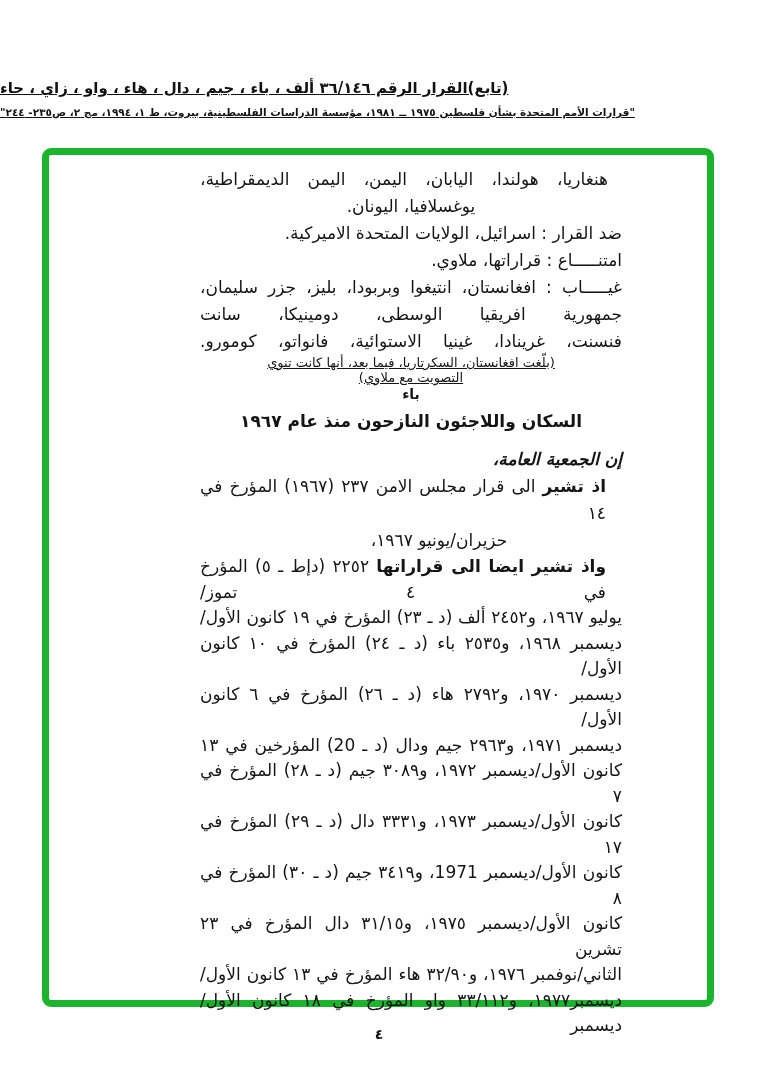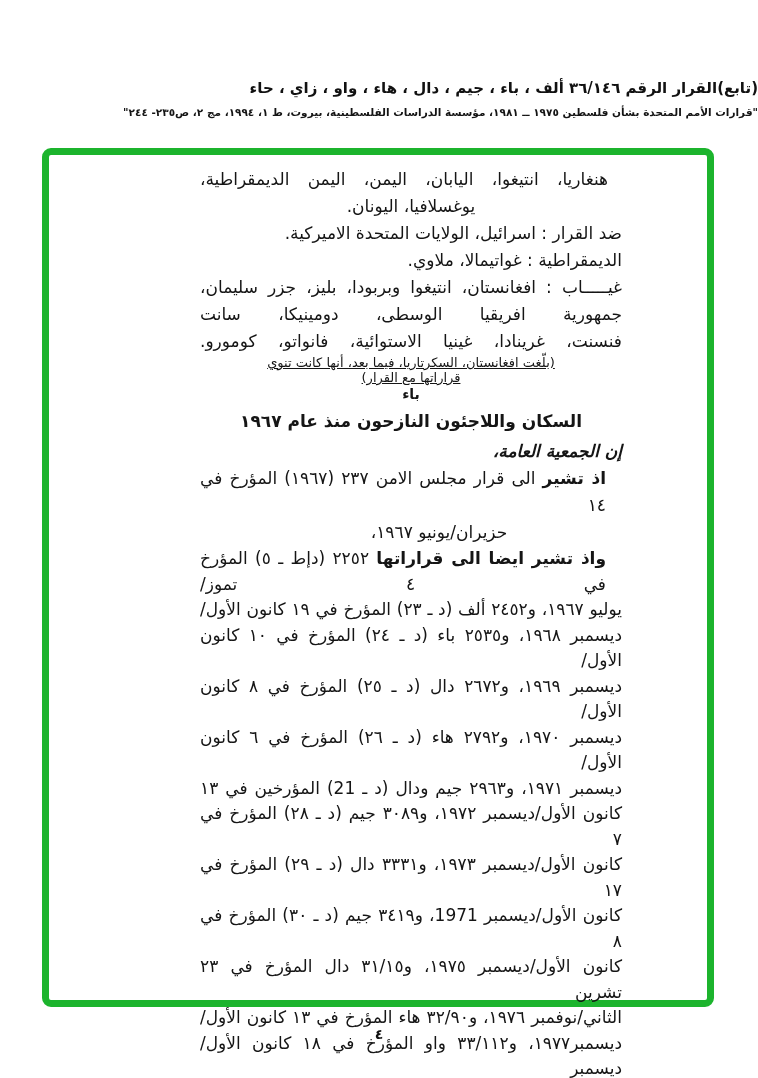--- a/index.html
+++ b/index.html
@@ -1,21 +1,21 @@
 <!DOCTYPE html>
 <html lang="ar"><head>
 <meta charset="utf-8">
 <style>
   html,body{margin:0;padding:0;}
   body{
     width:758px;height:1078px;position:relative;background:#ffffff;
     font-family:"DejaVu Sans", sans-serif;color:#111111;overflow:hidden;
   }
   
-  .header{position:absolute;top:78px;left:0;width:758px;text-align:right;direction:rtl;}
+  .header{position:absolute;top:78px;left:0;width:758px;text-align:left;direction:rtl;text-decoration:underline;}
   .header-line1{font-size:15px;font-weight:bold;letter-spacing:0.2px;line-height:20px;}
   .header-line2{font-size:10.5px;font-weight:bold;line-height:16px;margin-top:6px;color:#141414;}
   
   .green-box{
     position:absolute;left:42px;top:148px;width:658px;height:845px;
     border:7px solid #1cb42d;border-radius:9px;background:transparent;
   }
   
   .doc{
     position:absolute;left:200px;top:166px;width:422px;direction:rtl;
@@ -23,66 +23,65 @@
   }
   .ln{text-align:justify;text-align-last:justify;}
   .ln-first-indented{padding-left:0;padding-right:16px;} 
   .ln-inset{padding-right:14px;} 
   .ln-center{text-align:center;text-align-last:center;}
   .ln-center-left{text-align:center;text-align-last:center;padding-left:56px;}
   .ln-right{text-align:left;text-align-last:right;}
   .small{font-size:13px;line-height:15px;text-align:center;text-align-last:center;text-decoration:underline;}
   .marker{font-size:14px;font-weight:bold;line-height:18px;text-align:center;text-align-last:center;}
   .title{font-size:17px;font-weight:bold;text-align:right;text-align-last:center;margin-top:5px;line-height:26px;}
-  .intro{font-weight:bold;font-style:italic;text-align:center;text-align-last:right;margin-top:4px;}
+  .intro{font-weight:bold;font-style:italic;text-align:center;text-align-last:right;margin-top:12px;}
   .lead{font-weight:bold;margin-top:8px;}
   .res-list .ln{line-height:25.5px;}
   
   .page-num{position:absolute;left:0;top:1026px;width:758px;text-align:center;font-size:14px;font-weight:bold;}
 </style>
 </head>
 <body>
 
 <div class="header">
   <div class="header-line1">(تابع)القرار الرقم ٣٦/١٤٦ ألف ، باء ، جيم ، دال ، هاء ، واو ، زاي ، حاء</div>
   <div class="header-line2">"قرارات الأمم المتحدة بشأن فلسطين ١٩٧٥ ــ ١٩٨١، مؤسسة الدراسات الفلسطينية، بيروت، ط ١، ١٩٩٤، مج ٢، ص٢٣٥- ٢٤٤"</div>
 </div>
 
 <div class="green-box"></div>
 
 <div class="doc">
 
-  <div class="ln ln-inset">هنغاريا، انتيغوا، اليابان، اليمن، اليمن الديمقراطية،</div>
+  <div class="ln ln-inset">هنغاريا، هولندا، اليابان، اليمن، اليمن الديمقراطية،</div>
   <div class="ln-center">يوغسلافيا، اليونان.</div>
 
   <div class="ln-right">ضد القرار : اسرائيل، الولايات المتحدة الاميركية.</div>
-  <div class="ln-right">الديمقراطية : غواتيمالا، ملاوي.</div>
+  <div class="ln-right">امتنـــــاع : قراراتها، ملاوي.</div>
   <div class="ln">غيـــــاب : افغانستان، انتيغوا وبربودا، بليز، جزر سليمان،</div>
   <div class="ln">جمهورية افريقيا الوسطى، دومينيكا، سانت</div>
   <div class="ln">فنسنت، غرينادا، غينيا الاستوائية، فانواتو، كومورو.</div>
 
   <div class="small">(بلّغت افغانستان، السكرتاريا، فيما بعد، أنها كانت تنوي</div>
-  <div class="small">قراراتها مع القرار)</div>
+  <div class="small">التصويت مع ملاوي)</div>
 
   <div class="marker">باء</div>
 
   <div class="title">السكان واللاجئون النازحون منذ عام ١٩٦٧</div>
 
   <div class="intro">إن الجمعية العامة،</div>
 
   <div class="ln ln-first-indented"><span class="lead">اذ تشير</span><span> الى قرار مجلس الامن ٢٣٧ (١٩٦٧) المؤرخ في ١٤</span></div>
   <div class="ln-center-left">حزيران/يونيو ١٩٦٧،</div>
 
   <div class="res-list">
     <div class="ln ln-first-indented"><span class="lead">واذ تشير ايضا الى قراراتها</span><span> ٢٢٥٢ (دإط ـ ٥) المؤرخ في ٤ تموز/</span></div>
     <div class="ln">يوليو ١٩٦٧، و٢٤٥٢ ألف (د ـ ٢٣) المؤرخ في ١٩ كانون الأول/</div>
     <div class="ln">ديسمبر ١٩٦٨، و٢٥٣٥ باء (د ـ ٢٤) المؤرخ في ١٠ كانون الأول/</div>
-    <div class="ln">ديسمبر ١٩٦٩، و٢٦٧٢ دال (د ـ ٢٥) المؤرخ في ٨ كانون الأول/</div>
     <div class="ln">ديسمبر ١٩٧٠، و٢٧٩٢ هاء (د ـ ٢٦) المؤرخ في ٦ كانون الأول/</div>
-    <div class="ln">ديسمبر ١٩٧١، و٢٩٦٣ جيم ودال (د ـ 21) المؤرخين في ١٣</div>
+    <div class="ln">ديسمبر ١٩٧١، و٢٩٦٣ جيم ودال (د ـ 20) المؤرخين في ١٣</div>
     <div class="ln">كانون الأول/ديسمبر ١٩٧٢، و٣٠٨٩ جيم (د ـ ٢٨) المؤرخ في ٧</div>
     <div class="ln">كانون الأول/ديسمبر ١٩٧٣، و٣٣٣١ دال (د ـ ٢٩) المؤرخ في ١٧</div>
     <div class="ln">كانون الأول/ديسمبر 1971، و٣٤١٩ جيم (د ـ ٣٠) المؤرخ في ٨</div>
     <div class="ln">كانون الأول/ديسمبر ١٩٧٥، و٣١/١٥ دال المؤرخ في ٢٣ تشرين</div>
     <div class="ln">الثاني/نوفمبر ١٩٧٦، و٣٢/٩٠ هاء المؤرخ في ١٣ كانون الأول/</div>
     <div class="ln">ديسمبر١٩٧٧، و٣٣/١١٢ واو المؤرخ في ١٨ كانون الأول/ديسمبر</div>
 
   </div>
 
 </div>

